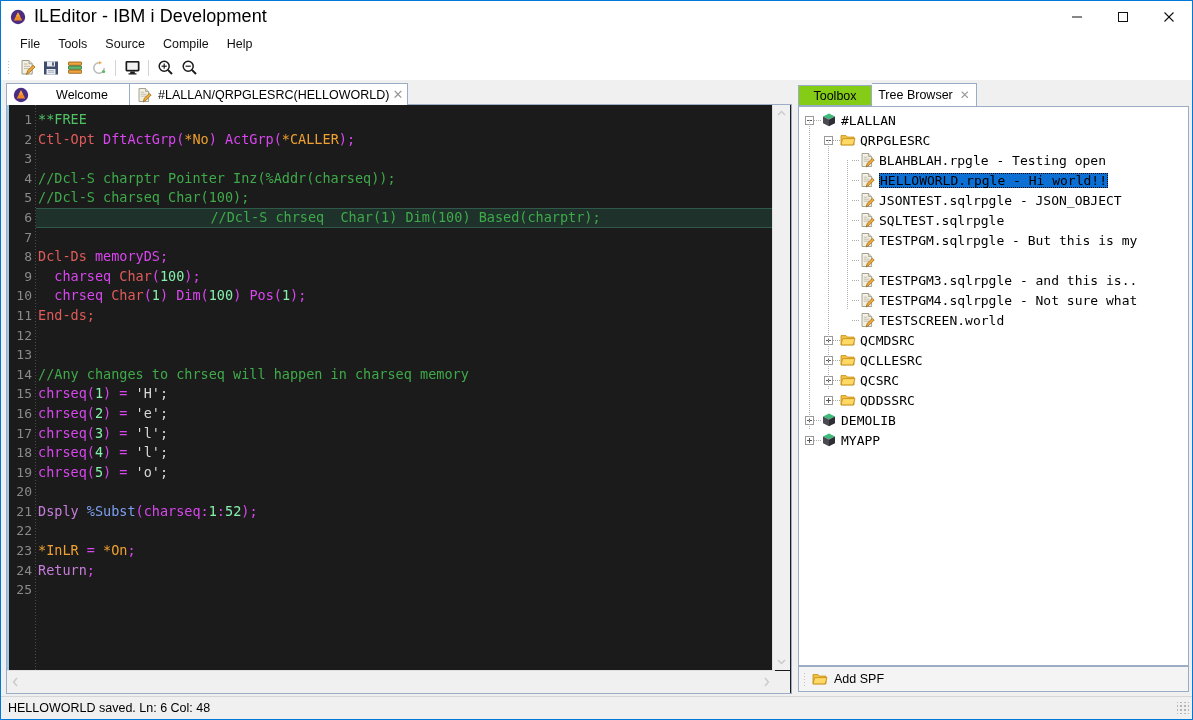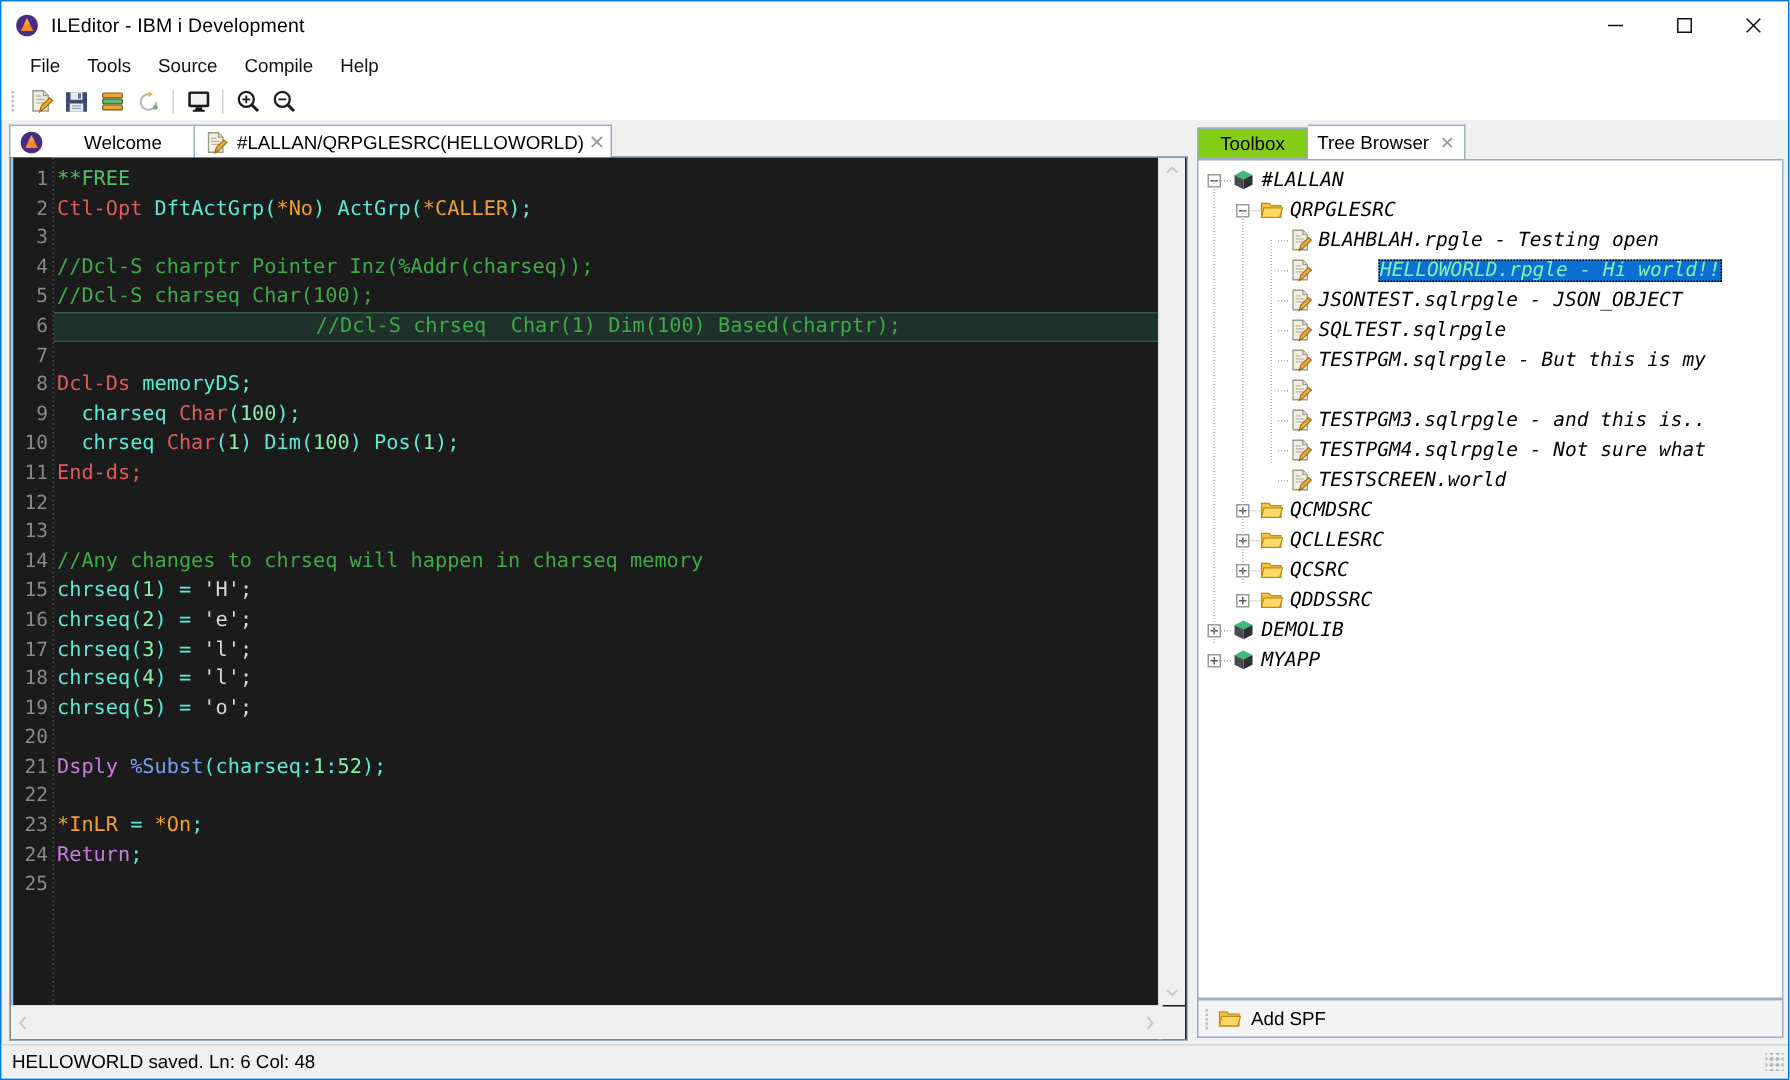--- a/index.html
+++ b/index.html
@@ -23,21 +23,21 @@
   #titlebar {
     position: absolute; left: 0; top: 0; right: 0; height: 31px;
     background: #ffffff;
     display: flex; align-items: center;
   }
   #app-icon {
     width: 16px; height: 16px; margin-left: 9px; margin-right: 8px;
     flex: 0 0 auto; position: relative;
   }
   #title-text {
-    font-size: 13px; color: #000; letter-spacing: 0.1px; white-space: nowrap;
+    font-size: 18px; color: #000; letter-spacing: 0.1px; white-space: nowrap;
   }
   #winbtns { margin-left: auto; display: flex; height: 31px; }
   .winbtn {
     width: 46px; height: 31px; display: flex; align-items: center; justify-content: center;
   }
   .winbtn svg { display: block; }
 
   
   #menubar {
     position: absolute; left: 0; top: 31px; right: 0; height: 23px;
@@ -121,21 +121,21 @@
   }
   .cl { height: 19.6px; line-height: 19.6px; padding-left: 2px; }
   .cl.current {
     background: #1e312a;
     border-top: 1px solid #2f5a49; border-bottom: 1px solid #2f5a49;
     height: 19.6px; box-sizing: border-box; line-height: 17.6px; text-align: center;
   }
   
   .t-op   { color: #4fc264; }   
   .t-kw   { color: #e05b5b; }   
-  .t-pln  { color: #5eead4; }
+  .t-pln  { color: #d946ef; }
   .t-spv  { color: #f0a030; }   
   .t-cmt  { color: #3faa4a; }   
   .t-num  { color: #86efac; }
   .t-bif  { color: #7c9ff0; }   
   .t-ctl  { color: #c77ddb; }   
   .t-str  { color: #d8d8d8; }
 
   
   #vscroll {
     position: absolute; right: 1px; top: 0; width: 17px; height: 565px;
@@ -174,38 +174,38 @@
     overflow: hidden;
   }
   #tree {
     position: relative;
     padding-top: 3px;
     font-family: "DejaVu Sans Mono", monospace;
     font-size: 13px;
     color: #000;
     white-space: nowrap;
   }
-  .trow { height: 20px; display: flex; align-items: center; position: relative; font-style: italic; }
+  .trow { height: 20px; display: flex; align-items: center; position: relative; }
   .texp {
     width: 9px; height: 9px; box-sizing: border-box;
     border: 1px solid #9a9a9a; background: #fff; position: relative; flex: 0 0 auto;
   }
   .texp::before {
     content: ""; position: absolute; left: 1px; top: 3px; width: 5px; height: 1px; background: #5a5a5a;
   }
   .texp.plus::after {
     content: ""; position: absolute; left: 3px; top: 1px; width: 1px; height: 5px; background: #5a5a5a;
   }
   .tdots { width: 7px; height: 1px; flex: 0 0 auto;
     background-image: linear-gradient(to right, #aaa 50%, transparent 50%);
     background-size: 2px 1px; }
   .ticon { width: 16px; height: 16px; flex: 0 0 auto; position: relative; margin-right: 4px; }
   .tlabel { flex: 0 0 auto; }
   .tlabel.sel {
-    background: #0b6fd4; color: #86efac; outline: 1px dotted #000; outline-offset: -1px; padding: 0 1px; margin-left: 40px;
+    background: #0b6fd4; color: #000000; outline: 1px dotted #000; outline-offset: -1px; padding: 0 1px;
   }
   .vline {
     position: absolute; width: 1px;
     background-image: linear-gradient(to bottom, #b0b0b0 50%, transparent 50%);
     background-size: 1px 2px;
   }
 
   #addspf-bar {
     position: absolute; left: 0; top: 583px; width: 391px; height: 26px;
     box-sizing: border-box;

